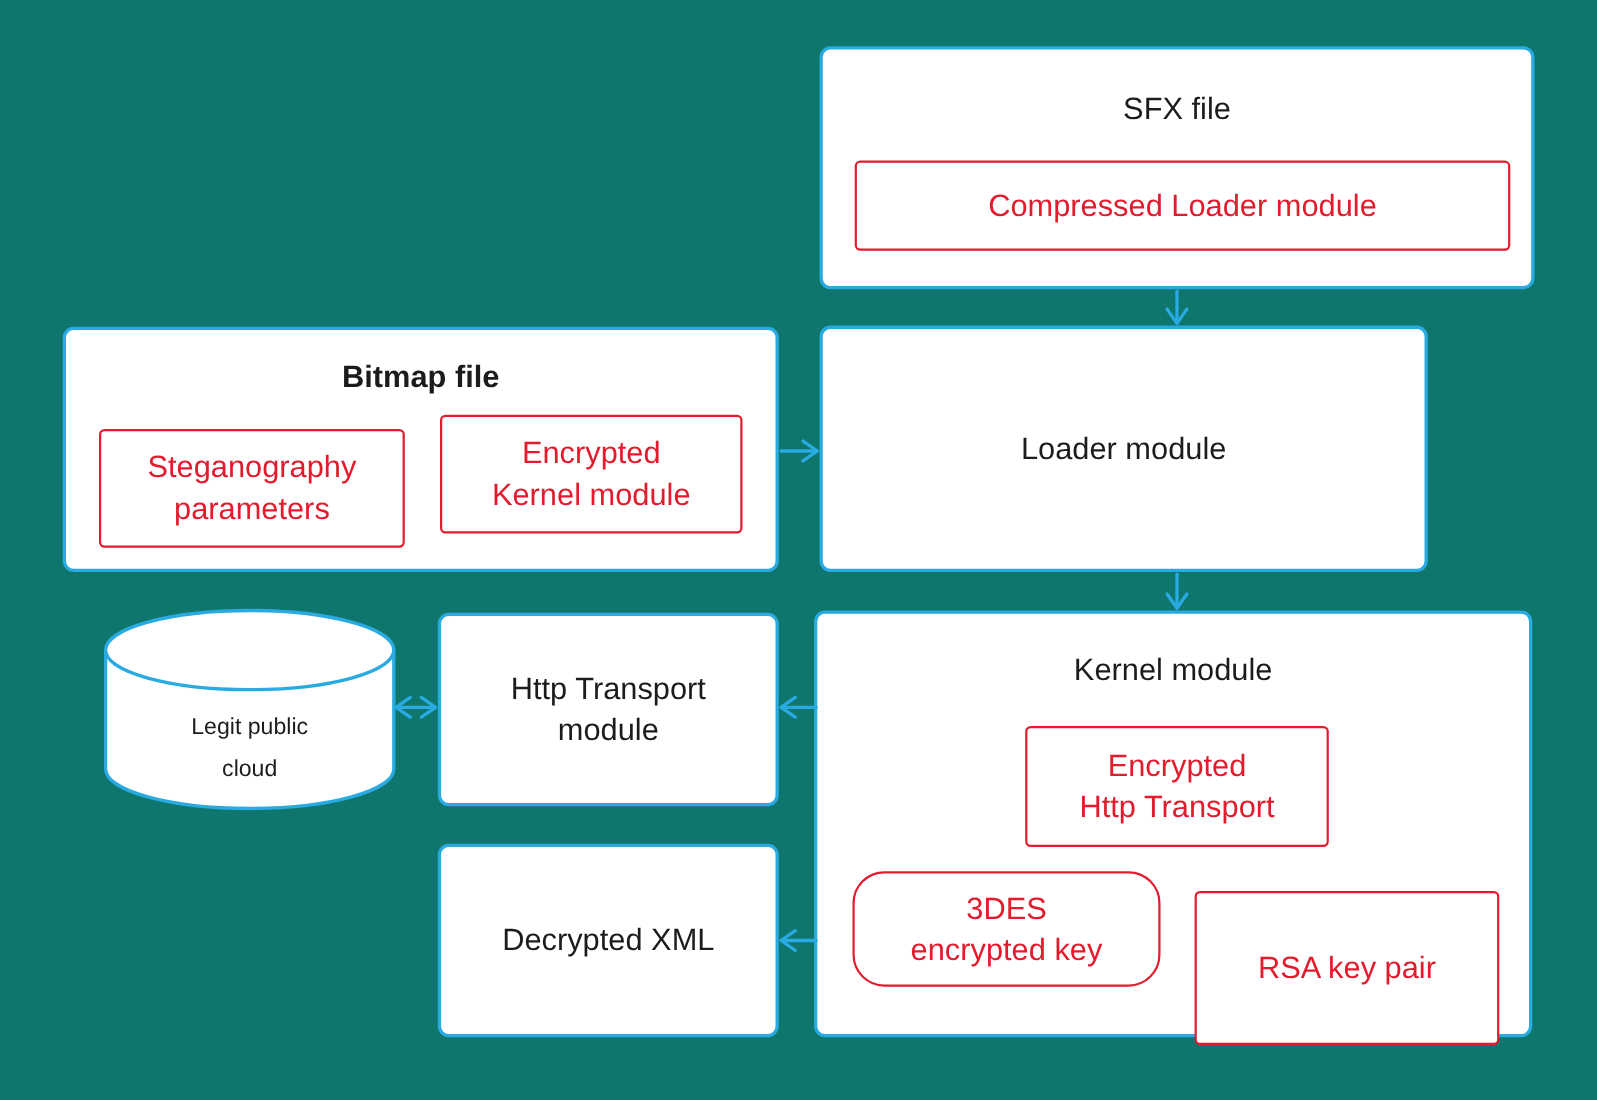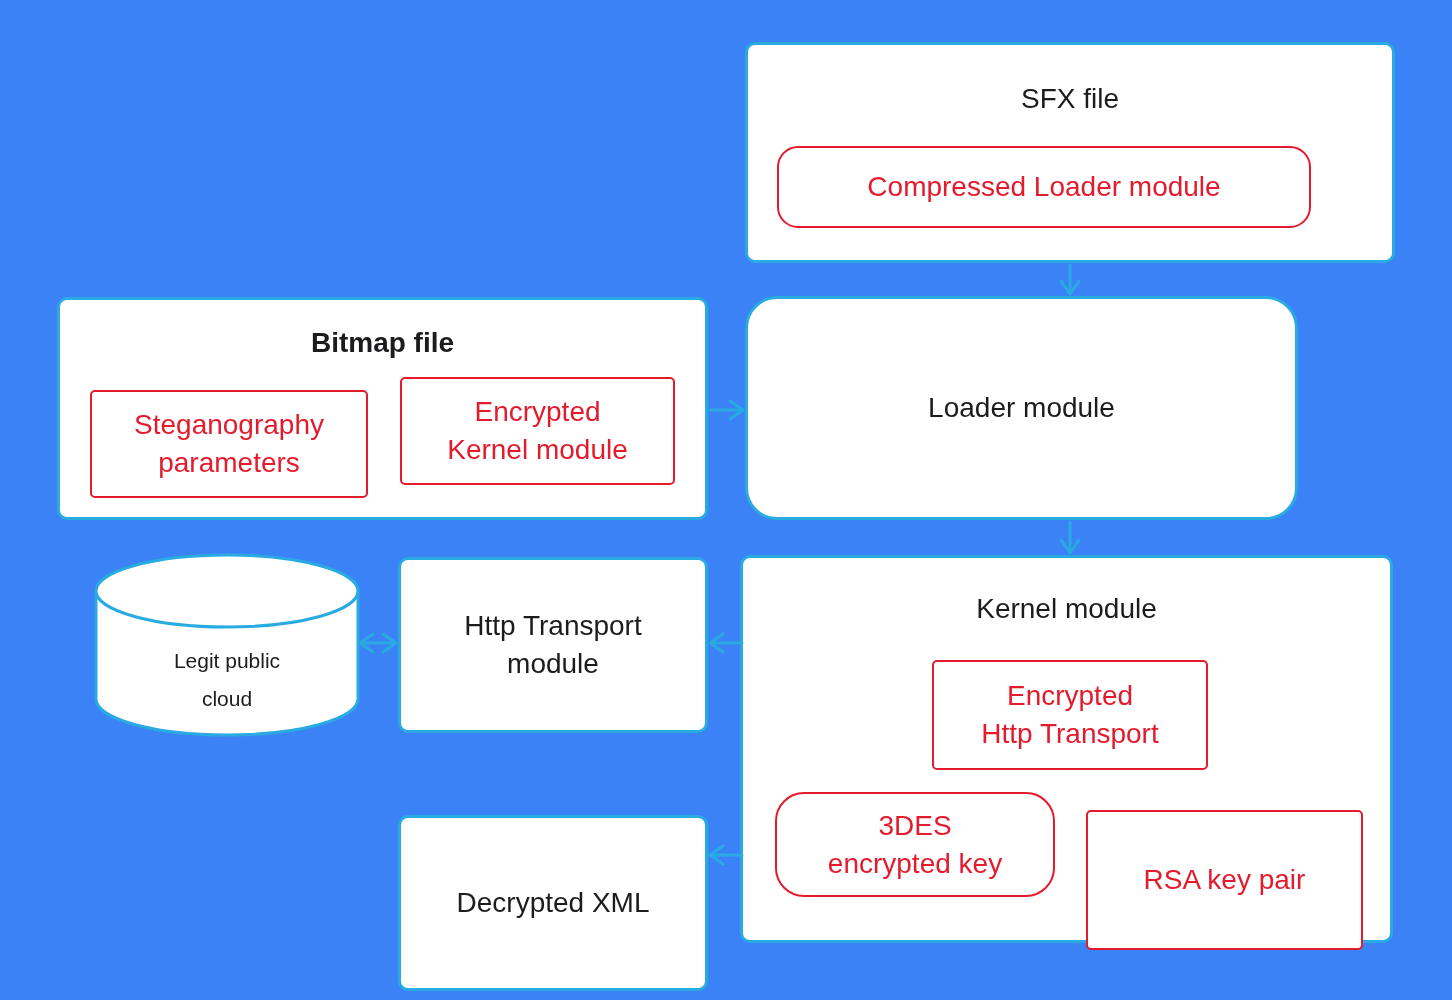--- a/index.html
+++ b/index.html
@@ -5,21 +5,21 @@
   html, body {
     margin: 0;
     padding: 0;
     background: #ffffff;
     font-family: "Liberation Sans", "DejaVu Sans", sans-serif;
   }
   .canvas {
     position: relative;
     width: 1452px;
     height: 1000px;
-    background: #3b82f6;
+    background: #0f766e;
     color: #1c1c1e;
     overflow: hidden;
   }
   
   .cyan-box {
     position: absolute;
     border: 3px solid #29ABE2;
     border-radius: 10px;
     background: #ffffff;
     box-sizing: border-box;
@@ -52,37 +52,37 @@
     align-items: center;
     justify-content: center;
     text-align: center;
     color: #E31B2D;
     font-size: 28px;
     line-height: 38px;
   }
   
   .sfx         { left: 745px; top: 42px;  width: 650px; height: 221px; }
   .sfx-title   { padding-top: 38px; }
-  .sfx-red     { left: 777px; top: 146px; width: 534px; height: 82px; border-radius: 21px; }
+  .sfx-red     { left: 777px; top: 146px; width: 596px; height: 82px; }
 
-  .loader      { left: 745px; top: 296px; width: 553px; height: 224px; border-radius: 32px; }
+  .loader      { left: 745px; top: 296px; width: 553px; height: 224px; }
 
   .bitmap      { left: 57px;  top: 297px; width: 651px; height: 223px; }
   .bitmap-title{ padding-top: 27px; font-weight: bold; }
   .steg-red    { left: 90px;  top: 377px; width: 278px; height: 108px; margin-top: 13px; }
   .enck-red    { left: 400px; top: 377px; width: 275px; height: 108px; }
 
   .kernel      { left: 740px; top: 555px; width: 653px; height: 388px; }
   .kernel-title{ padding-top: 35px; }
   .enchttp-red { left: 932px; top: 660px; width: 276px; height: 110px; }
   .des-red     { left: 775px; top: 792px; width: 280px; height: 105px; border-radius: 29px; }
   .rsa-red     { left: 1086px; top: 810px; width: 277px; height: 140px; }
 
   .httpbox     { left: 398px; top: 557px; width: 310px; height: 176px; }
-  .xmlbox      { left: 398px; top: 767px; width: 310px; height: 176px; margin-top: 48px; }
+  .xmlbox      { left: 398px; top: 767px; width: 310px; height: 176px; }
 
   .cyl-label {
     position: absolute;
     left: 96px; top: 642px; width: 262px;
     text-align: center;
     font-size: 21px;
     line-height: 38px;
     color: #1c1c1e;
   }
   .arrow-layer {

